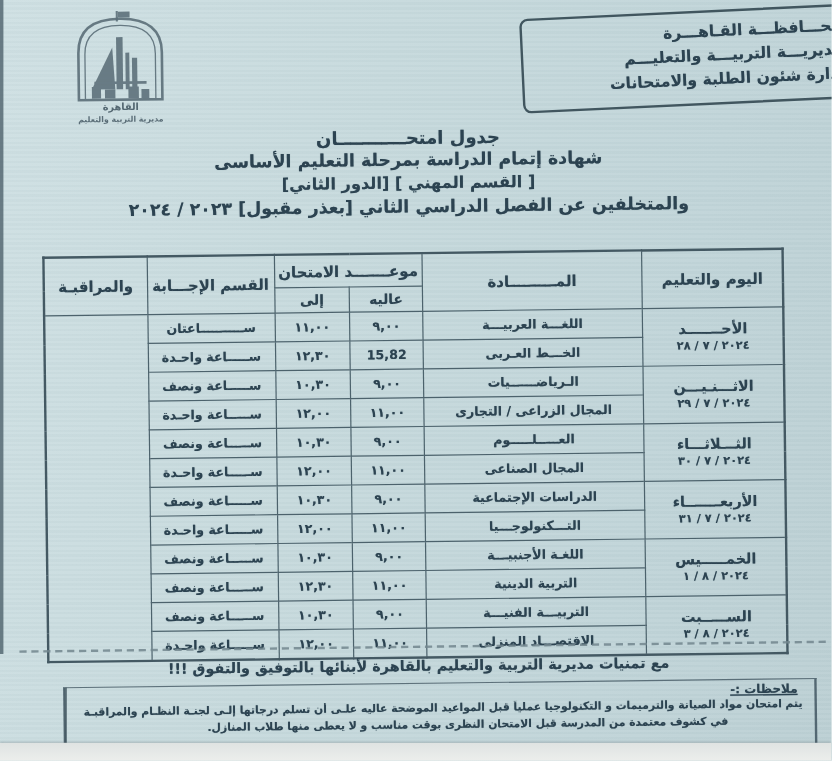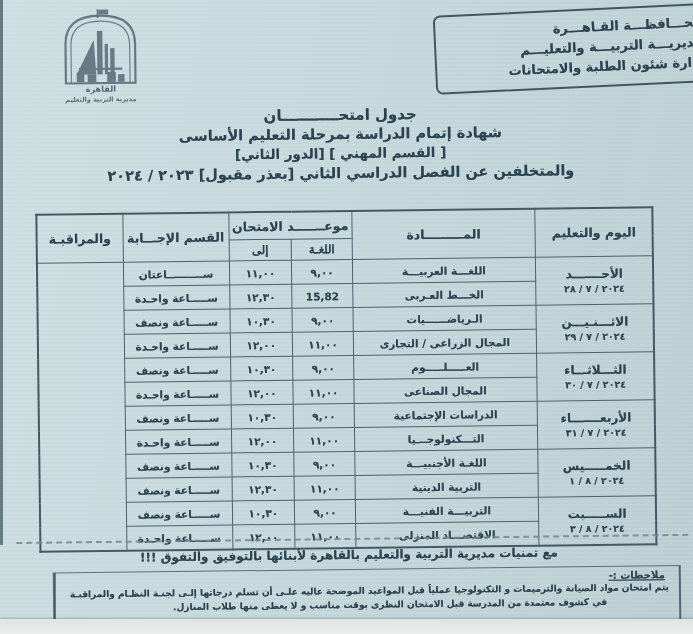--- a/index.html
+++ b/index.html
@@ -35,21 +35,21 @@
   table.exam-table{
     position:absolute;top:210px;left:37px;border-collapse:collapse;
     border:2.4px solid #445963;table-layout:fixed;
   }
   .exam-table th,.exam-table td{
     border:1.6px solid #4c626c;padding:0 3px;text-align:center;vertical-align:middle;
     font-weight:bold;color:#2c4351;text-shadow:0 0 .6px rgba(44,67,81,.5);
     overflow:hidden;white-space:nowrap;
   }
   .exam-table thead tr:first-child th{height:26px;font-size:12.5px;}
-  .exam-table thead tr:last-child th{height:20px;font-size:11.5px;font-family:Liberation Serif, serif;}
+  .exam-table thead tr:last-child th{height:20px;font-size:11.5px;}
   .exam-table tbody td{height:23px;font-size:11px;}
   .subject-cell{font-size:10.5px !important;}
   .time-cell{font-size:10.5px !important;}
   .dur-cell{font-size:10.5px !important;}
   .day-cell{padding:0 2px !important;}
   .day-name{font-size:12px;line-height:15px;}
   .day-date{direction:ltr;font-size:9.5px;line-height:13px;letter-spacing:.5px;}
   .notes-cell{background:transparent;}
 
   
@@ -132,21 +132,21 @@
     </colgroup>
     <thead>
       <tr>
         <th rowspan="2">اليوم والتعليم</th>
         <th rowspan="2">المـــــــــادة</th>
         <th colspan="2">موعـــــــد الامتحان</th>
         <th rowspan="2">القسم الإجـــابة</th>
         <th rowspan="2">والمراقبـة</th>
       </tr>
       <tr>
-        <th>اللغـة</th>
+        <th>عاليه</th>
         <th>إلى</th>
       </tr>
     </thead>
     <tbody>
       <tr>
         <td rowspan="2" class="day-cell">
           <div class="day-name">الأحـــــــد</div>
           <div class="day-date">٢٠٢٤ / ٧ / ٢٨</div>
         </td>
         <td class="subject-cell">اللغـــة العربيـــة</td>

